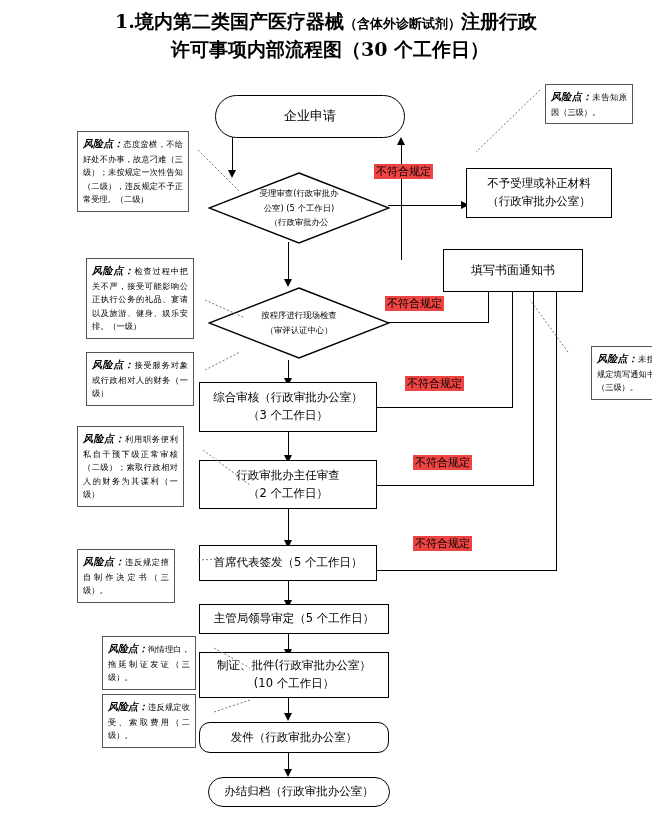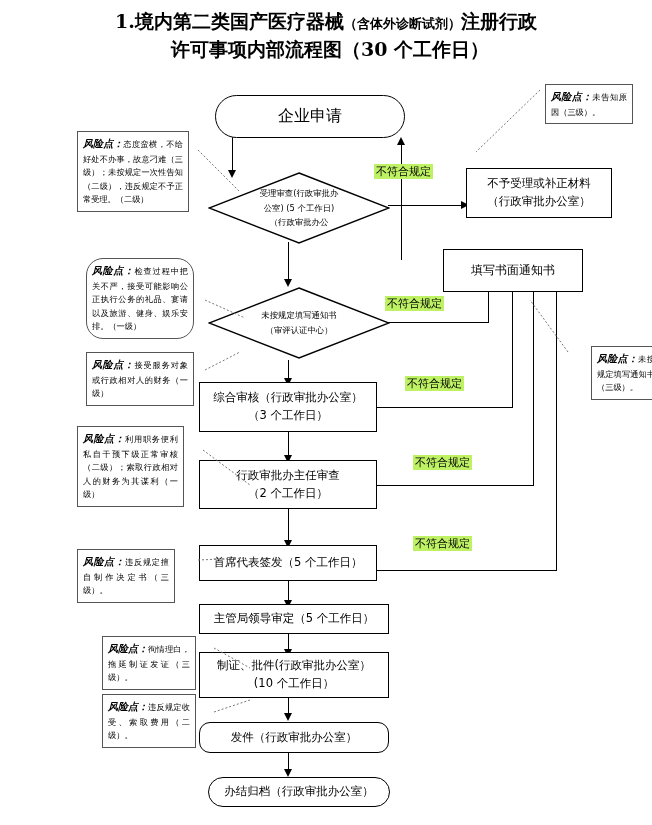--- a/index.html
+++ b/index.html
@@ -83,21 +83,21 @@
   .ln.h{height:1.4px;}
 
   .arrow{position:absolute;width:0;height:0;z-index:3;}
   .arrow.down{border-left:4.5px solid transparent;border-right:4.5px solid transparent;border-top:8px solid #000;}
   .arrow.up{border-left:4.5px solid transparent;border-right:4.5px solid transparent;border-bottom:8px solid #000;}
   .arrow.right{border-top:4.5px solid transparent;border-bottom:4.5px solid transparent;border-left:8px solid #000;}
 
   .elabel{
     position:absolute;
     font-size:11px;
-    background:#bef264;
+    background:#ef4444;
     padding:0 2px;
     z-index:4;
     white-space:nowrap;
   }
 
   
   .leader{position:absolute;z-index:7;overflow:visible;}
 </style>
 </head>
 <body>
@@ -161,21 +161,21 @@
   <div class="ln v" style="left:288px;top:752px;height:22px;"></div>
   <div class="arrow down" style="left:284px;top:769px;"></div>
 
   <div class="elabel" style="left:374px;top:164px;">不符合规定</div>
   <div class="elabel" style="left:385px;top:296px;">不符合规定</div>
   <div class="elabel" style="left:405px;top:376px;">不符合规定</div>
   <div class="elabel" style="left:413px;top:455px;">不符合规定</div>
   <div class="elabel" style="left:413px;top:536px;">不符合规定</div>
 
   <div class="node term" style="left:215px;top:95px;width:190px;height:43px;">
-    <span style="font-size:16px;">企业申请</span>
+    <span style="font-size:13px;">企业申请</span>
   </div>
 
   <div class="diamond" style="left:208px;top:172px;width:182px;height:72px;">
     <svg class="shape" viewBox="0 0 182 72" preserveAspectRatio="none">
       <polygon points="91,1 181,36 91,71 1,36" fill="#fff" stroke="#000" stroke-width="1.4"></polygon>
     </svg>
     <div class="dtext">
       <div>
         <div>受理审查(行政审批办</div>
         <div>公室) (5 个工作日)</div>
@@ -183,21 +183,21 @@
       </div>
     </div>
   </div>
 
   <div class="diamond" style="left:208px;top:287px;width:182px;height:72px;">
     <svg class="shape" viewBox="0 0 182 72" preserveAspectRatio="none">
       <polygon points="91,1 181,36 91,71 1,36" fill="#fff" stroke="#000" stroke-width="1.4"></polygon>
     </svg>
     <div class="dtext">
       <div>
-        <div>未按规定填写通知书</div>
+        <div>按程序进行现场检查</div>
         <div>（审评认证中心）</div>
       </div>
     </div>
   </div>
 
   <div class="node" style="left:466px;top:168px;width:146px;height:50px;">
     <span>
       <span>不予受理或补正材料</span><br>
       <span>（行政审批办公室）</span>
     </span>
@@ -255,21 +255,21 @@
       <line x1="214" y1="712" x2="250" y2="700"></line>
       <line x1="540" y1="90" x2="476" y2="152"></line>
       <line x1="568" y1="352" x2="530" y2="300"></line>
     </g>
   </svg>
 
   <div class="risk" style="left:77px;top:131px;width:112px;">
     <b>风险点：</b><span>态度蛮横，不给好处不办事，故意刁难（三级）；未按规定一次性告知（二级），违反规定不予正常受理。（二级）</span>
   </div>
 
-  <div class="risk" style="left:86px;top:258px;width:108px;border-radius:17px;">
+  <div class="risk" style="left:86px;top:258px;width:108px;">
     <b>风险点：</b><span>检查过程中把关不严，接受可能影响公正执行公务的礼品、宴请以及旅游、健身、娱乐安排。（一级）</span>
   </div>
 
   <div class="risk" style="left:86px;top:352px;width:108px;">
     <b>风险点：</b><span>接受服务对象或行政相对人的财务（一级）</span>
   </div>
 
   <div class="risk" style="left:77px;top:426px;width:107px;">
     <b>风险点：</b><span>利用职务便利私自干预下级正常审核（二级）；索取行政相对人的财务为其谋利（一级）</span>
   </div>

